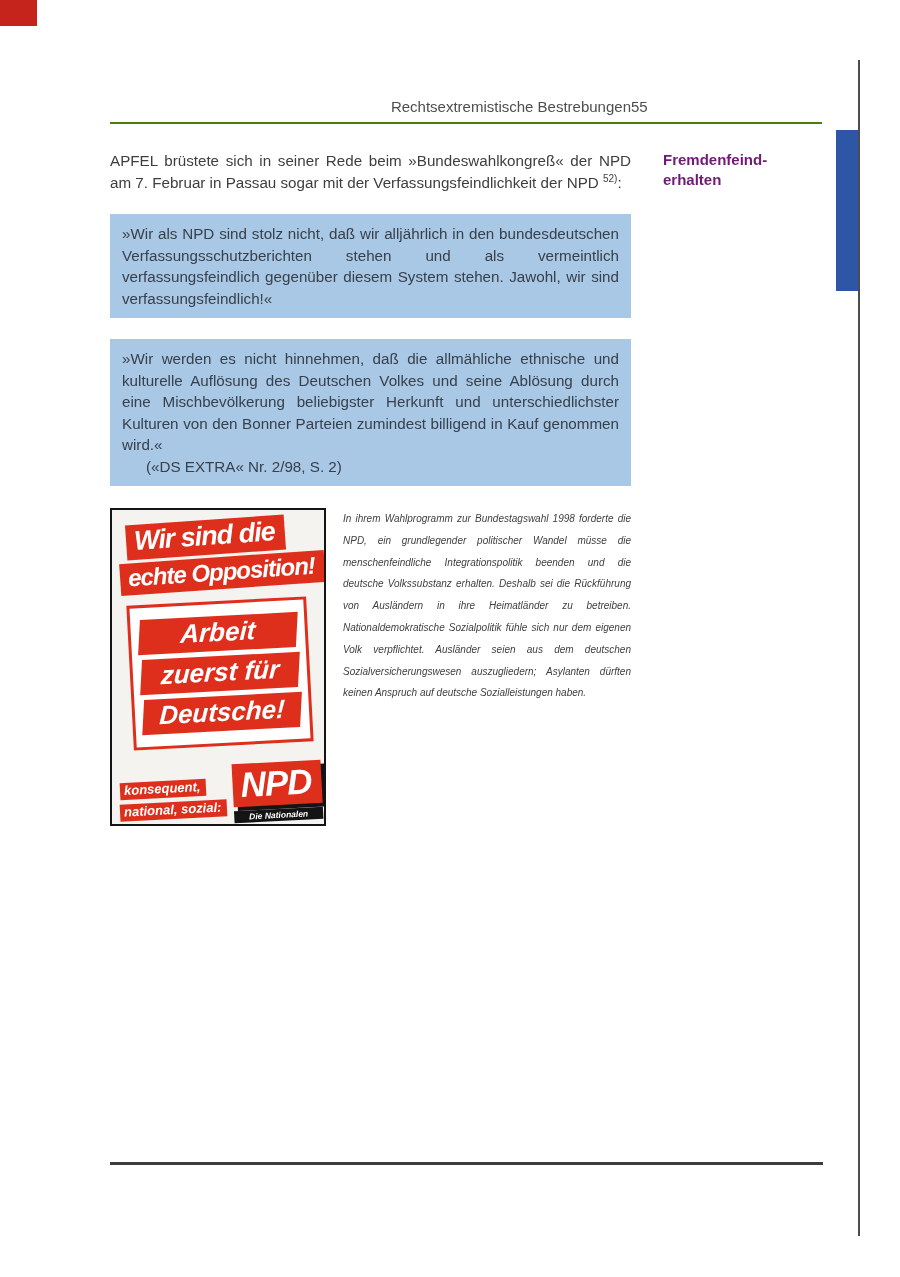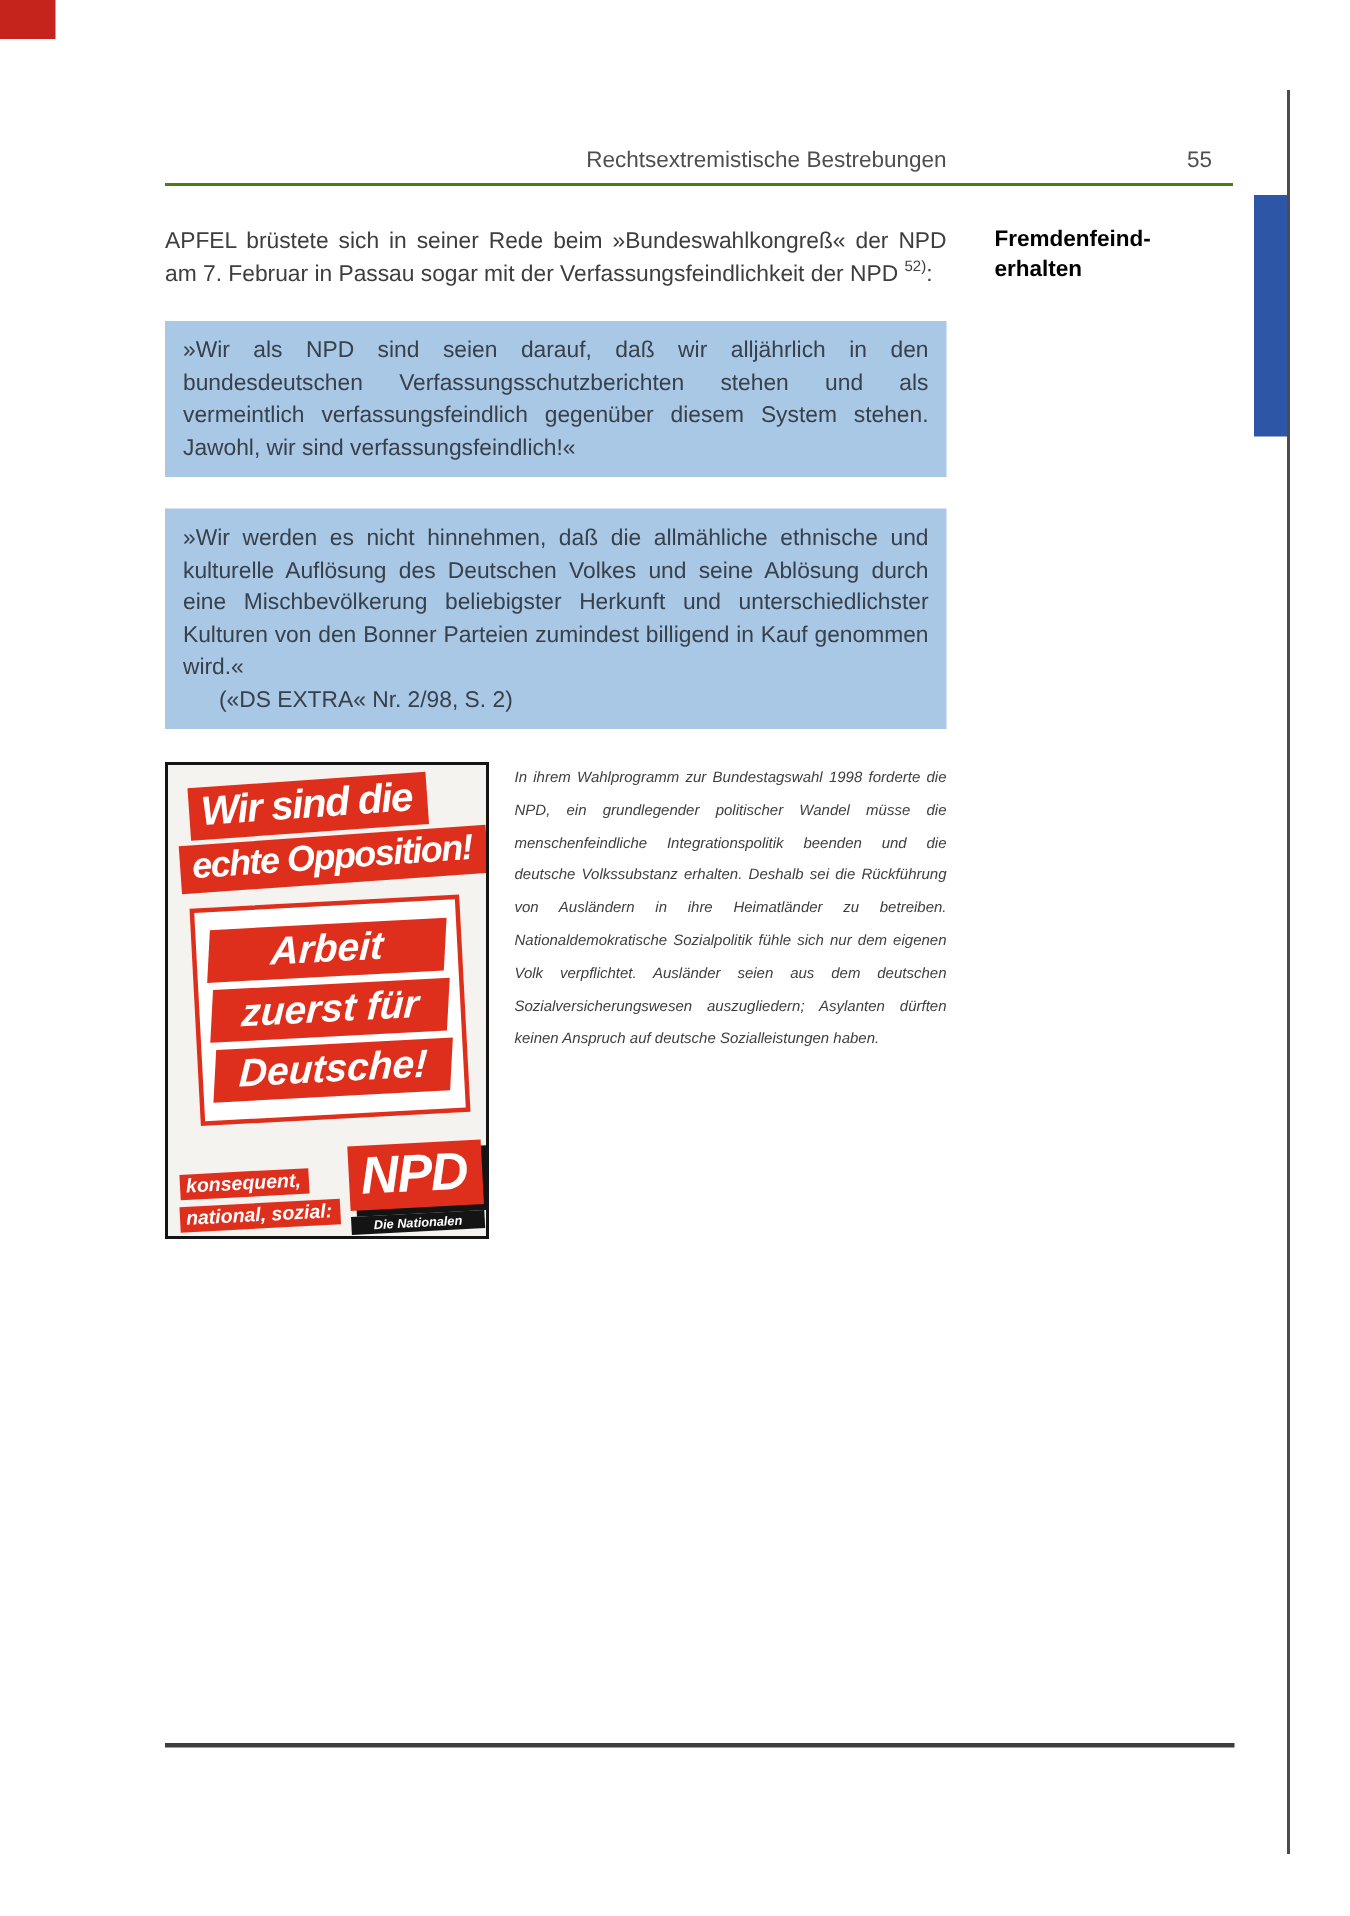--- a/index.html
+++ b/index.html
@@ -15,38 +15,38 @@
   .blue-tab   { position:absolute; right:42px; top:130px; width:22px; height:161px; background:#2d57a6; }
 
   
   .header {
     position:absolute; left:110px; top:98px; width:712px;
     display:flex; align-items:flex-end;
     border-bottom:2px solid #4d7c0f; padding-bottom:7px;
     font-size:15px; color:#4e4e4e;
   }
   .header .title { width:521px; text-align:right; }
-  .header .pageno { flex:1; text-align:right; padding-right:14px; }
+  .header .pageno { flex:1; text-align:left; padding-right:14px; }
 
   
   .main { position:absolute; left:110px; top:134px; width:521px; }
   .para {
     font-size:15.2px; line-height:21.5px; text-align:justify; margin:30px 0 0 0;
   }
   sup { font-size:10px; vertical-align:super; line-height:0; }
   .quote-box {
     background:#a9c8e6; padding:9px 12px; margin:21px 0 0 0;
     font-size:15.2px; line-height:21.5px; text-align:justify; color:#38404a;
   }
   .quote-source { text-align:left;margin-left:24px; }
 
   
   .margin-note {
     position:absolute; left:663px; top:150px;
-    color:#000000; font-weight:bold; font-size:15px; line-height:20px;
+    color:#701a75; font-weight:bold; font-size:15px; line-height:20px;
   }
 
   
   .bottom-row { display:flex; gap:17px; margin-top:22px; }
   .col-text { flex:1; font-size:10px; line-height:21.8px; text-align:justify;font-style:italic; }
 
   
   .poster {
     width:216px; flex:none; height:318px; box-sizing:border-box;
     border:2px solid #141414; background:#f4f3ef; position:relative; overflow:hidden;
@@ -103,21 +103,21 @@
 <div class="margin-note">
   <div>Fremdenfeind-</div>
   <div>erhalten</div>
 </div>
 
 <div class="main">
 
   <p class="para" style="margin-top:16px"><span>APFEL brüstete sich in seiner Rede beim »Bundeswahlkongreß« der NPD am 7. Februar in Passau sogar mit der Verfassungsfeindlichkeit der NPD</span>&nbsp;<sup>52)</sup><span>:</span></p>
 
   <div class="quote-box">
-    <span>»Wir als NPD sind seien darauf, daß wir alljährlich in den bundesdeutschen Verfassungsschutzberichten stehen und als vermeintlich verfassungsfeindlich gegenüber diesem System stehen. Jawohl, wir sind verfassungsfeindlich!«</span>
+    <span>»Wir als NPD sind stolz nicht, daß wir alljährlich in den bundesdeutschen Verfassungsschutzberichten stehen und als vermeintlich verfassungsfeindlich gegenüber diesem System stehen. Jawohl, wir sind verfassungsfeindlich!«</span>
   </div>
 
 
 
 
   <div class="quote-box">
     <div>»Wir werden es nicht hinnehmen, daß die allmähliche ethnische und kulturelle Auflösung des Deutschen Volkes und seine Ablösung durch eine Mischbevölkerung beliebigster Herkunft und unterschiedlichster Kulturen von den Bonner Parteien zumindest billigend in Kauf genommen wird.«</div>
     <div class="quote-source">(«DS EXTRA« Nr. 2/98, S. 2)</div>
   </div>
 

